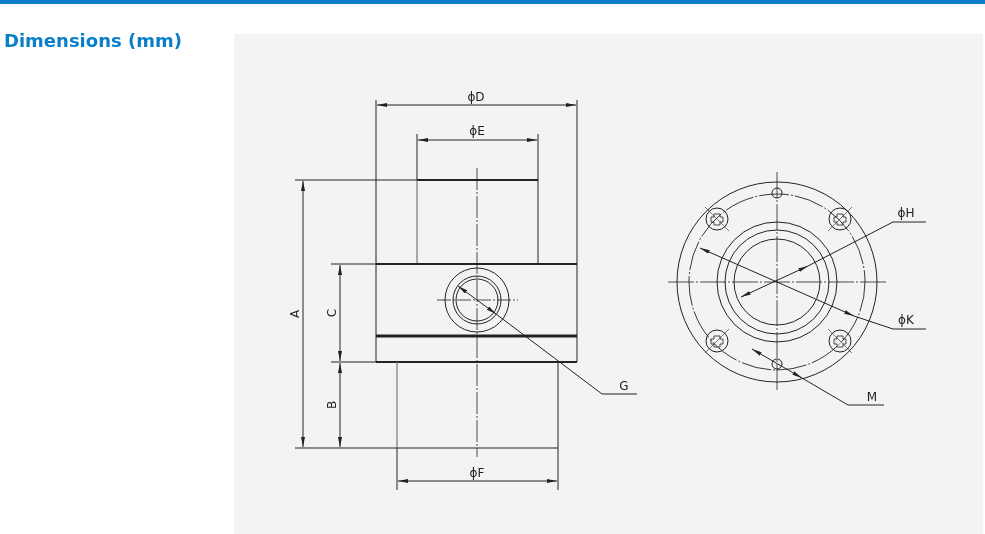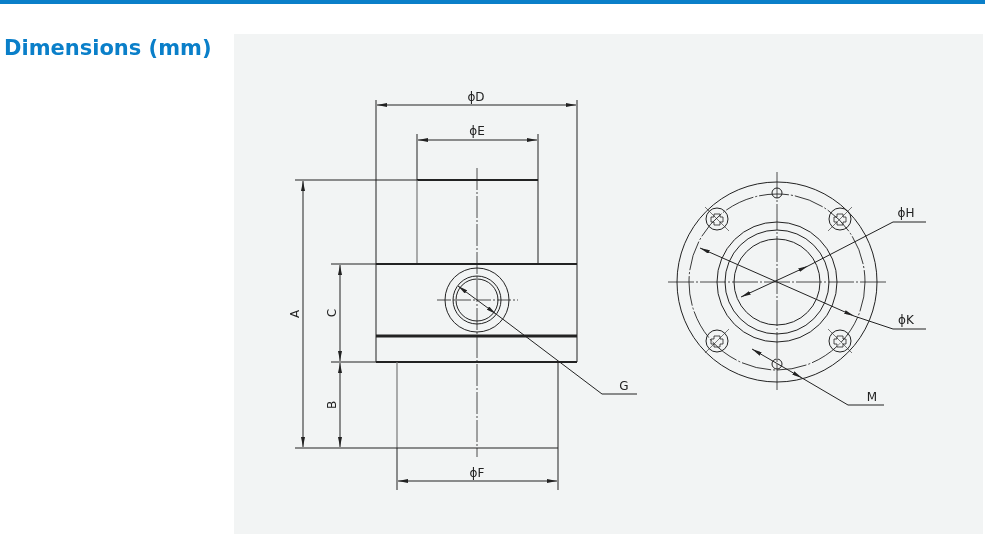--- a/index.html
+++ b/index.html
@@ -1,18 +1,18 @@
 <!DOCTYPE html>
 <html><head>
 <meta charset="utf-8">
 <style>
   html, body { margin:0; padding:0; background:#ffffff; }
   body { width:985px; height:534px; position:relative; overflow:hidden; font-family:"DejaVu Sans", sans-serif; }
   .topline { position:absolute; left:0; top:0; width:985px; height:4px; background:#0a7fc9; }
-  .title { position:absolute; left:4px; top:30px; font-family:"DejaVu Sans", sans-serif; font-weight:bold; font-size:21px; color:#0a7fc9; letter-spacing:0px;margin-top:6px; }
+  .title { position:absolute; left:4px; top:30px; font-family:"DejaVu Sans", sans-serif; font-weight:bold; font-size:18px; color:#0a7fc9; letter-spacing:0px; }
   .panel { position:absolute; left:234px; top:34px; width:749px; height:500px; background:#f2f4f4; }
   svg { position:absolute; left:0; top:0; }
   .lbl { font-family:"DejaVu Sans", sans-serif; font-size:12px; fill:#222; }
 </style>
 </head>
 <body>
 
 <div class="topline"></div>
 <div class="title">Dimensions (mm)</div>
 

